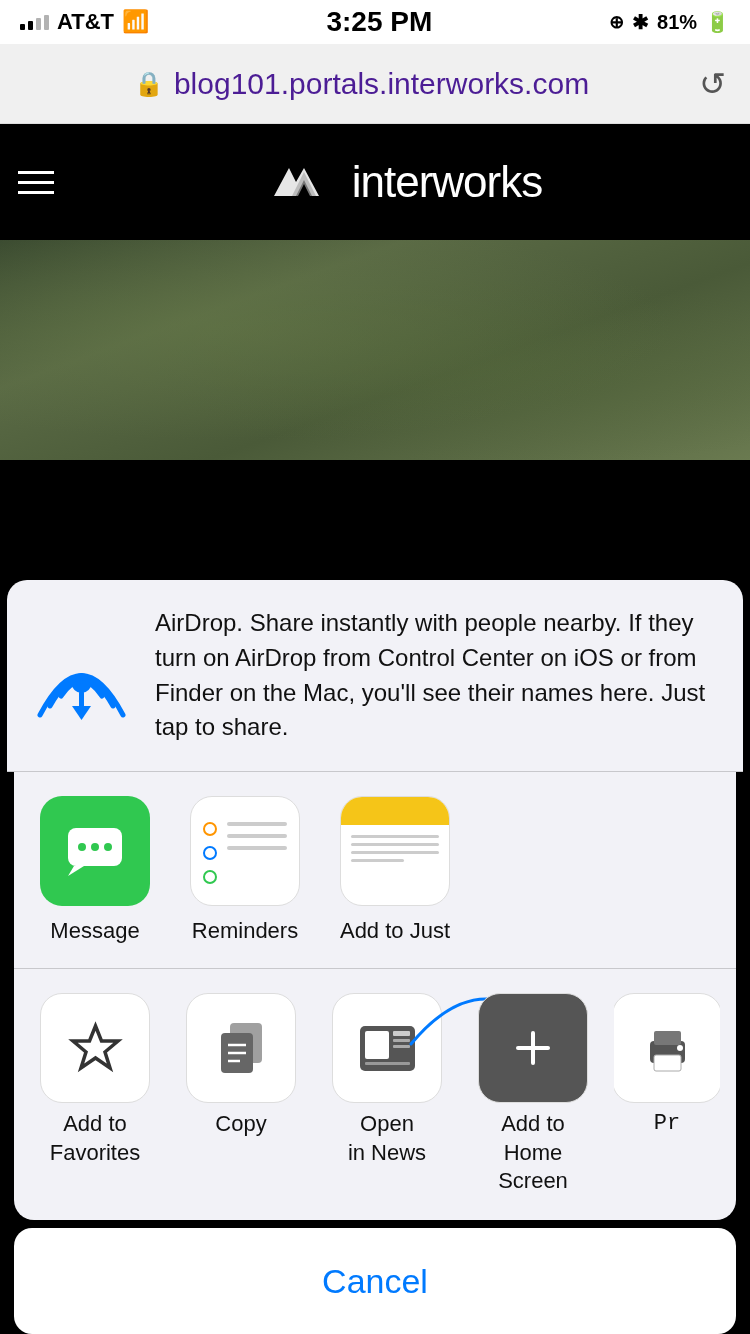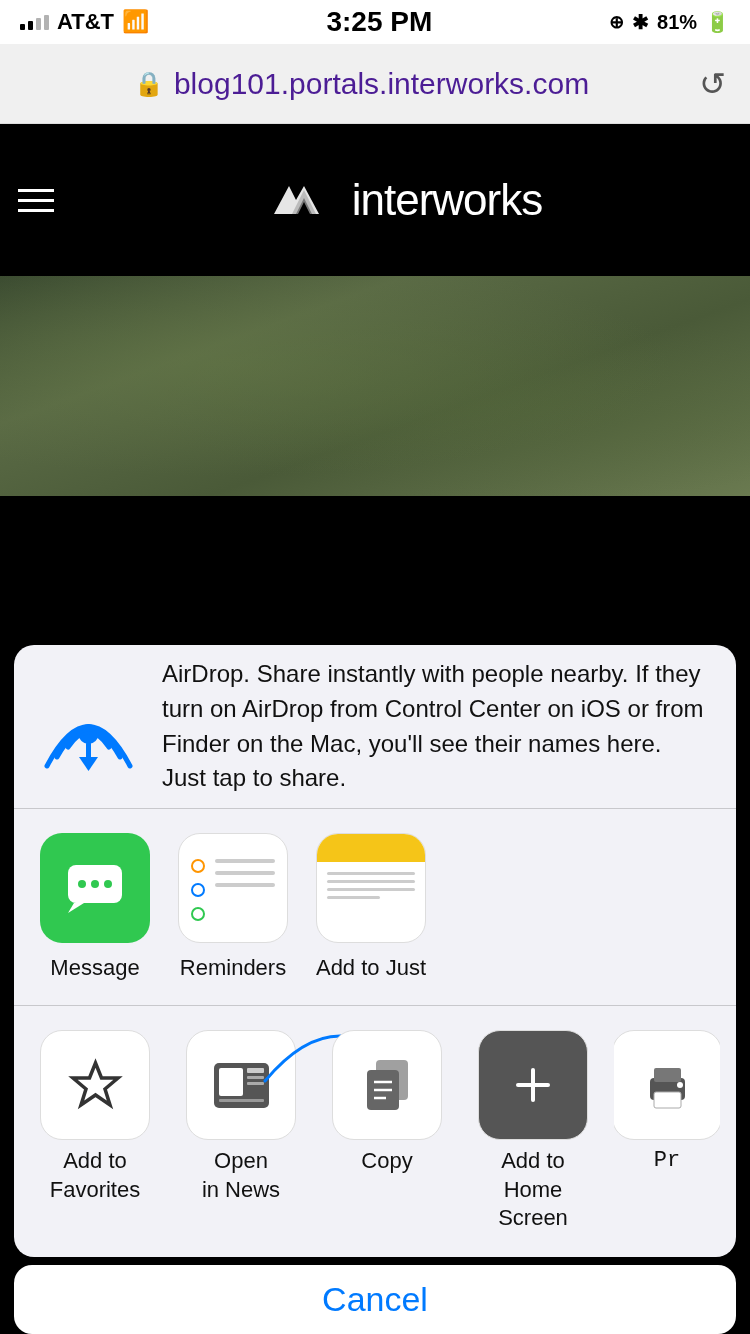--- a/index.html
+++ b/index.html
@@ -57,21 +57,21 @@
       flex: 1;
       justify-content: center;
     }
     .lock-icon { font-size: 24px; color: #555; }
     .url-text { font-size: 30px; color: #4c1d95; }
     .reload-icon { font-size: 32px; color: #555; cursor: pointer; }
 
     
     .site-header {
       background: #000;
-      height: 152px;
+      height: 116px;
       display: flex;
       align-items: center;
       padding: 0 18px;
       gap: 30px;
     }
     .hamburger { display: flex; flex-direction: column; gap: 7px; cursor: pointer; }
     .hamburger span { width: 36px; height: 3px; background: #fff; display: block; }
     .logo-area { display: flex; align-items: center; gap: 18px; margin: 0 auto; }
     .logo-icon {
       width: 60px;
@@ -99,23 +99,23 @@
       position: absolute;
       bottom: 0;
       left: 0;
       right: 0;
       background: transparent;
     }
 
     
     .airdrop-section {
       background: #f2f2f7;
-      margin: 0 14px;
+      margin: 0 7px;
       border-radius: 20px 20px 0 0;
-      padding: 12px 24px;
+      padding: 26px 24px;
       display: flex;
       align-items: center;
       gap: 24px;
       border-bottom: 1px solid #c8c8cc;
     }
     .airdrop-icon-wrap {
       flex-shrink: 0;
       width: 100px;
       height: 100px;
       display: flex;
@@ -127,21 +127,21 @@
     
     .apps-row-section {
       background: #f2f2f7;
       margin: 0 14px;
       padding: 24px 16px;
       border-bottom: 1px solid #c8c8cc;
       overflow: hidden;
     }
     .apps-row {
       display: flex;
-      gap: 8px;
+      gap: 20px;
       align-items: flex-start;
       overflow-x: auto;
     }
     .app-item {
       display: flex;
       flex-direction: column;
       align-items: center;
       gap: 12px;
       min-width: 130px;
       cursor: pointer;
@@ -194,21 +194,21 @@
       justify-content: center;
       position: relative;
     }
     .action-label { font-size: 22px; color: #111; text-align: center; line-height: 1.3; }
 
     
     .cancel-section {
       background: #fff;
       margin: 8px 14px 0;
       border-radius: 18px;
-      height: 69px;
+      height: 106px;
       display: flex;
       align-items: center;
       justify-content: center;
       cursor: pointer;
     }
     .cancel-text { font-size: 34px; color: #007aff; font-weight: 400; }
 
     
     .notes-top {
       width: 100%;
@@ -374,20 +374,33 @@
       <div class="action-item">
         <div class="action-icon-wrap">
           <svg width="55" height="55" viewBox="0 0 55 55">
             <polygon points="27.5,5 33.5,20 50,20 37,31 42,47 27.5,37 13,47 18,31 5,20 21.5,20" fill="none" stroke="#333" stroke-width="3.5"></polygon>
           </svg>
         </div>
         <span class="action-label" style="white-space:pre-line;">Add to
 Favorites</span>
       </div>
 
+      <div class="action-item">
+        <div class="action-icon-wrap">
+          <svg width="55" height="60" viewBox="0 0 55 60">
+            <rect x="16" y="5" width="32" height="40" rx="4" fill="#888" opacity="0.8"></rect>
+            <rect x="7" y="15" width="32" height="40" rx="4" fill="#666"></rect>
+            <line x1="14" y1="27" x2="32" y2="27" stroke="white" stroke-width="2.5"></line>
+            <line x1="14" y1="35" x2="32" y2="35" stroke="white" stroke-width="2.5"></line>
+            <line x1="14" y1="43" x2="26" y2="43" stroke="white" stroke-width="2.5"></line>
+          </svg>
+        </div>
+        <span class="action-label">Copy</span>
+      </div>
+
       <div class="action-item" style="position:relative;">
         <div class="action-icon-wrap">
           <svg width="65" height="65" viewBox="0 0 65 65">
             <rect x="5" y="10" width="55" height="45" rx="5" fill="#555"></rect>
             <rect x="10" y="15" width="24" height="28" rx="2" fill="white"></rect>
             <rect x="38" y="15" width="17" height="5" rx="1" fill="white" opacity="0.7"></rect>
             <rect x="38" y="23" width="17" height="3" rx="1" fill="white" opacity="0.5"></rect>
             <rect x="38" y="29" width="17" height="3" rx="1" fill="white" opacity="0.5"></rect>
             <rect x="10" y="46" width="45" height="3" rx="1" fill="white" opacity="0.4"></rect>
           </svg>
@@ -395,33 +408,20 @@
           <svg style="position:absolute;top:-20px;right:-80px;pointer-events:none;" width="120" height="80" viewBox="0 0 120 80">
             <path d="M10,70 Q60,10 110,30" fill="none" stroke="#007aff" stroke-width="3" stroke-linecap="round"></path>
             <polygon points="105,20 115,35 100,38" fill="#007aff"></polygon>
           </svg>
         </div>
         <span class="action-label" style="white-space:pre-line;">Open
 in News</span>
       </div>
 
       <div class="action-item">
-        <div class="action-icon-wrap">
-          <svg width="55" height="60" viewBox="0 0 55 60">
-            <rect x="16" y="5" width="32" height="40" rx="4" fill="#888" opacity="0.8"></rect>
-            <rect x="7" y="15" width="32" height="40" rx="4" fill="#666"></rect>
-            <line x1="14" y1="27" x2="32" y2="27" stroke="white" stroke-width="2.5"></line>
-            <line x1="14" y1="35" x2="32" y2="35" stroke="white" stroke-width="2.5"></line>
-            <line x1="14" y1="43" x2="26" y2="43" stroke="white" stroke-width="2.5"></line>
-          </svg>
-        </div>
-        <span class="action-label">Copy</span>
-      </div>
-
-      <div class="action-item">
         <div class="action-icon-wrap" style="background:#555;">
           <svg width="50" height="50" viewBox="0 0 50 50">
             <line x1="25" y1="10" x2="25" y2="40" stroke="white" stroke-width="4" stroke-linecap="round"></line>
             <line x1="10" y1="25" x2="40" y2="25" stroke="white" stroke-width="4" stroke-linecap="round"></line>
           </svg>
         </div>
         <span class="action-label" style="white-space:pre-line;">Add to
 Home Screen</span>
       </div>
 

